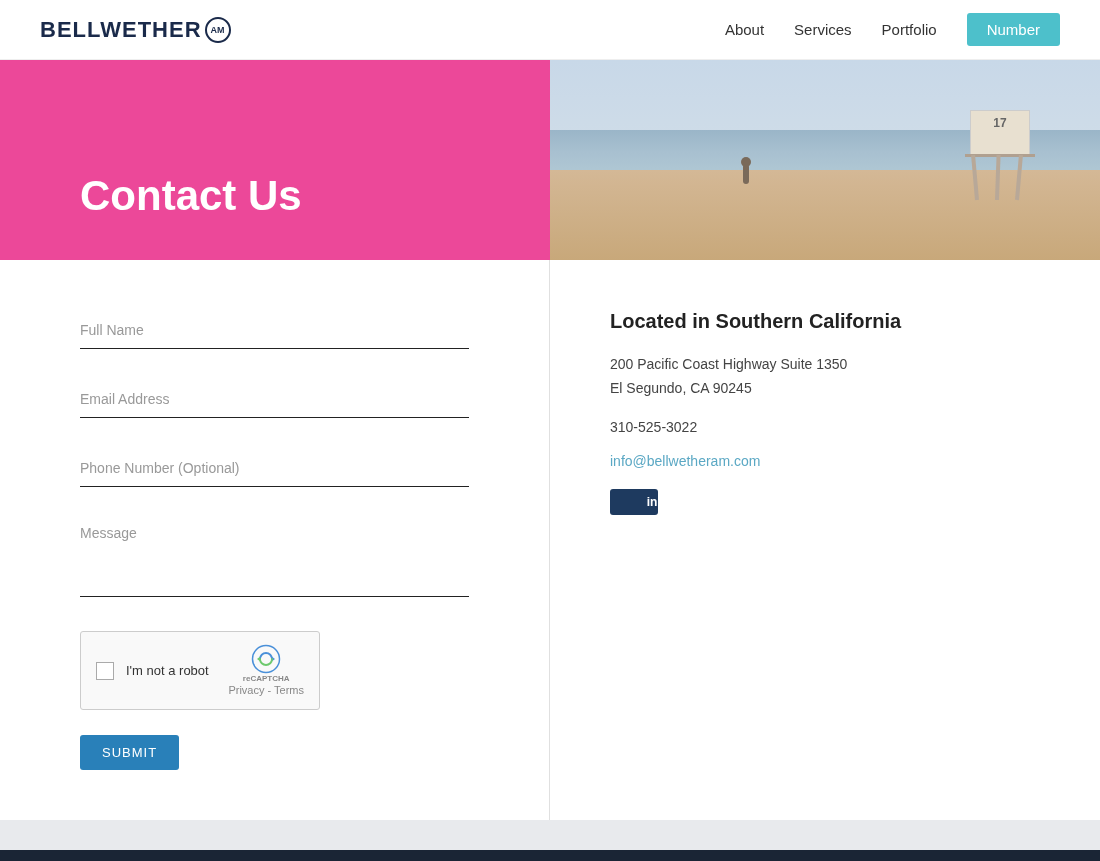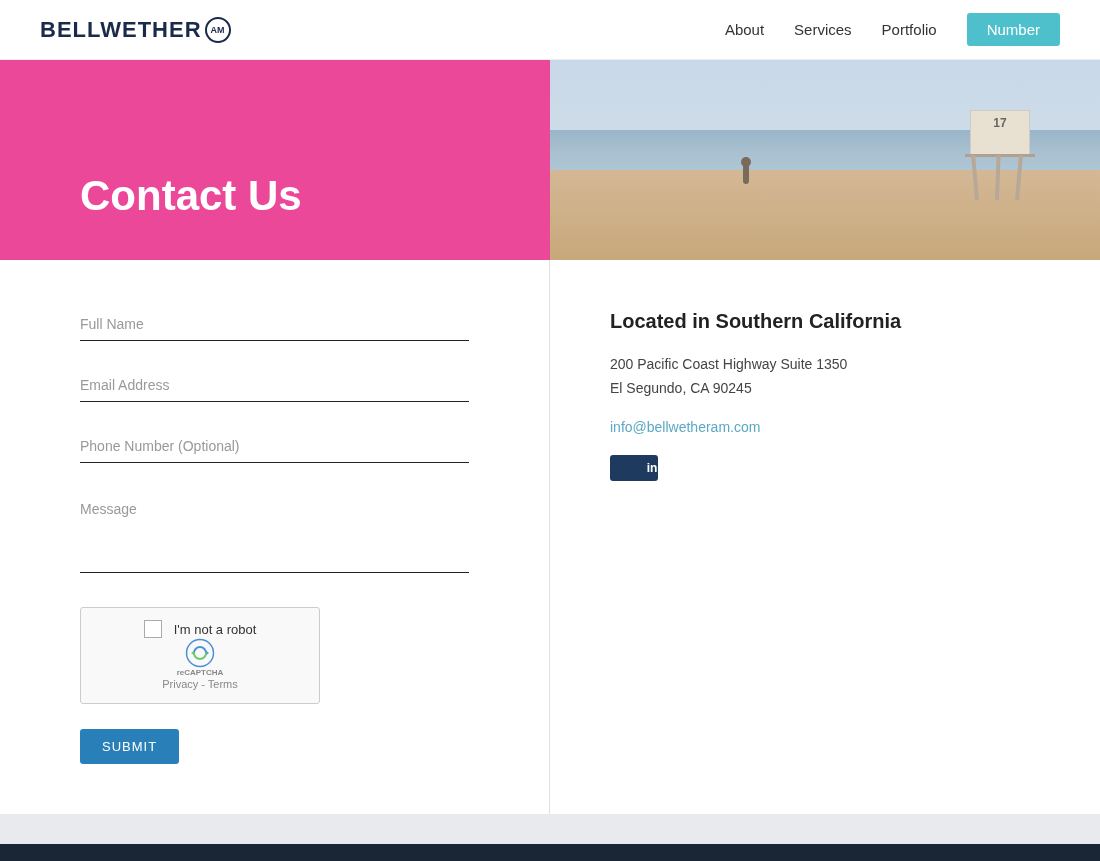--- a/index.html
+++ b/index.html
@@ -196,21 +196,21 @@
 
     
     .form-group {
       margin-bottom: 30px;
     }
     .form-input {
       width: 100%;
       border: none;
       border-bottom: 1.5px solid #222;
       padding: 8px 0;
-      font-size: 12px;
+      font-size: 19px;
       color: #8b5cf6;
       outline: none;
       background: transparent;
     }
     .form-input::placeholder {
       color: #999;
       font-size: 14px;
     }
     .form-textarea {
       width: 100%;
@@ -234,21 +234,20 @@
     .captcha-box {
       border: 1px solid #ccc;
       border-radius: 3px;
       padding: 12px 15px;
       display: flex;
       align-items: center;
       justify-content: space-between;
       width: 240px;
       margin-bottom: 25px;
       background: #f9f9f9;
-      flex-direction: column;
     }
     .captcha-left {
       display: flex;
       align-items: center;
       gap: 12px;
     }
     .captcha-checkbox {
       width: 18px;
       height: 18px;
       border: 1px solid #aaa;
@@ -425,20 +424,21 @@
 
     <button class="submit-btn">SUBMIT</button>
   </div>
 
   <div class="contact-info-section">
     <h2 class="info-heading">Located in Southern California</h2>
     <div class="info-address">
       <div>200 Pacific Coast Highway Suite 1350</div>
       <div>El Segundo, CA 90245</div>
     </div>
+    <div class="info-phone">310-525-3022</div>
     <a class="info-email">info@bellwetheram.com</a>
     <div class="linkedin-icon">in</div>
   </div>
 </div>
 
 <div class="footer-light"></div>
 
 <div class="footer"></div>
 
 </body></html>

